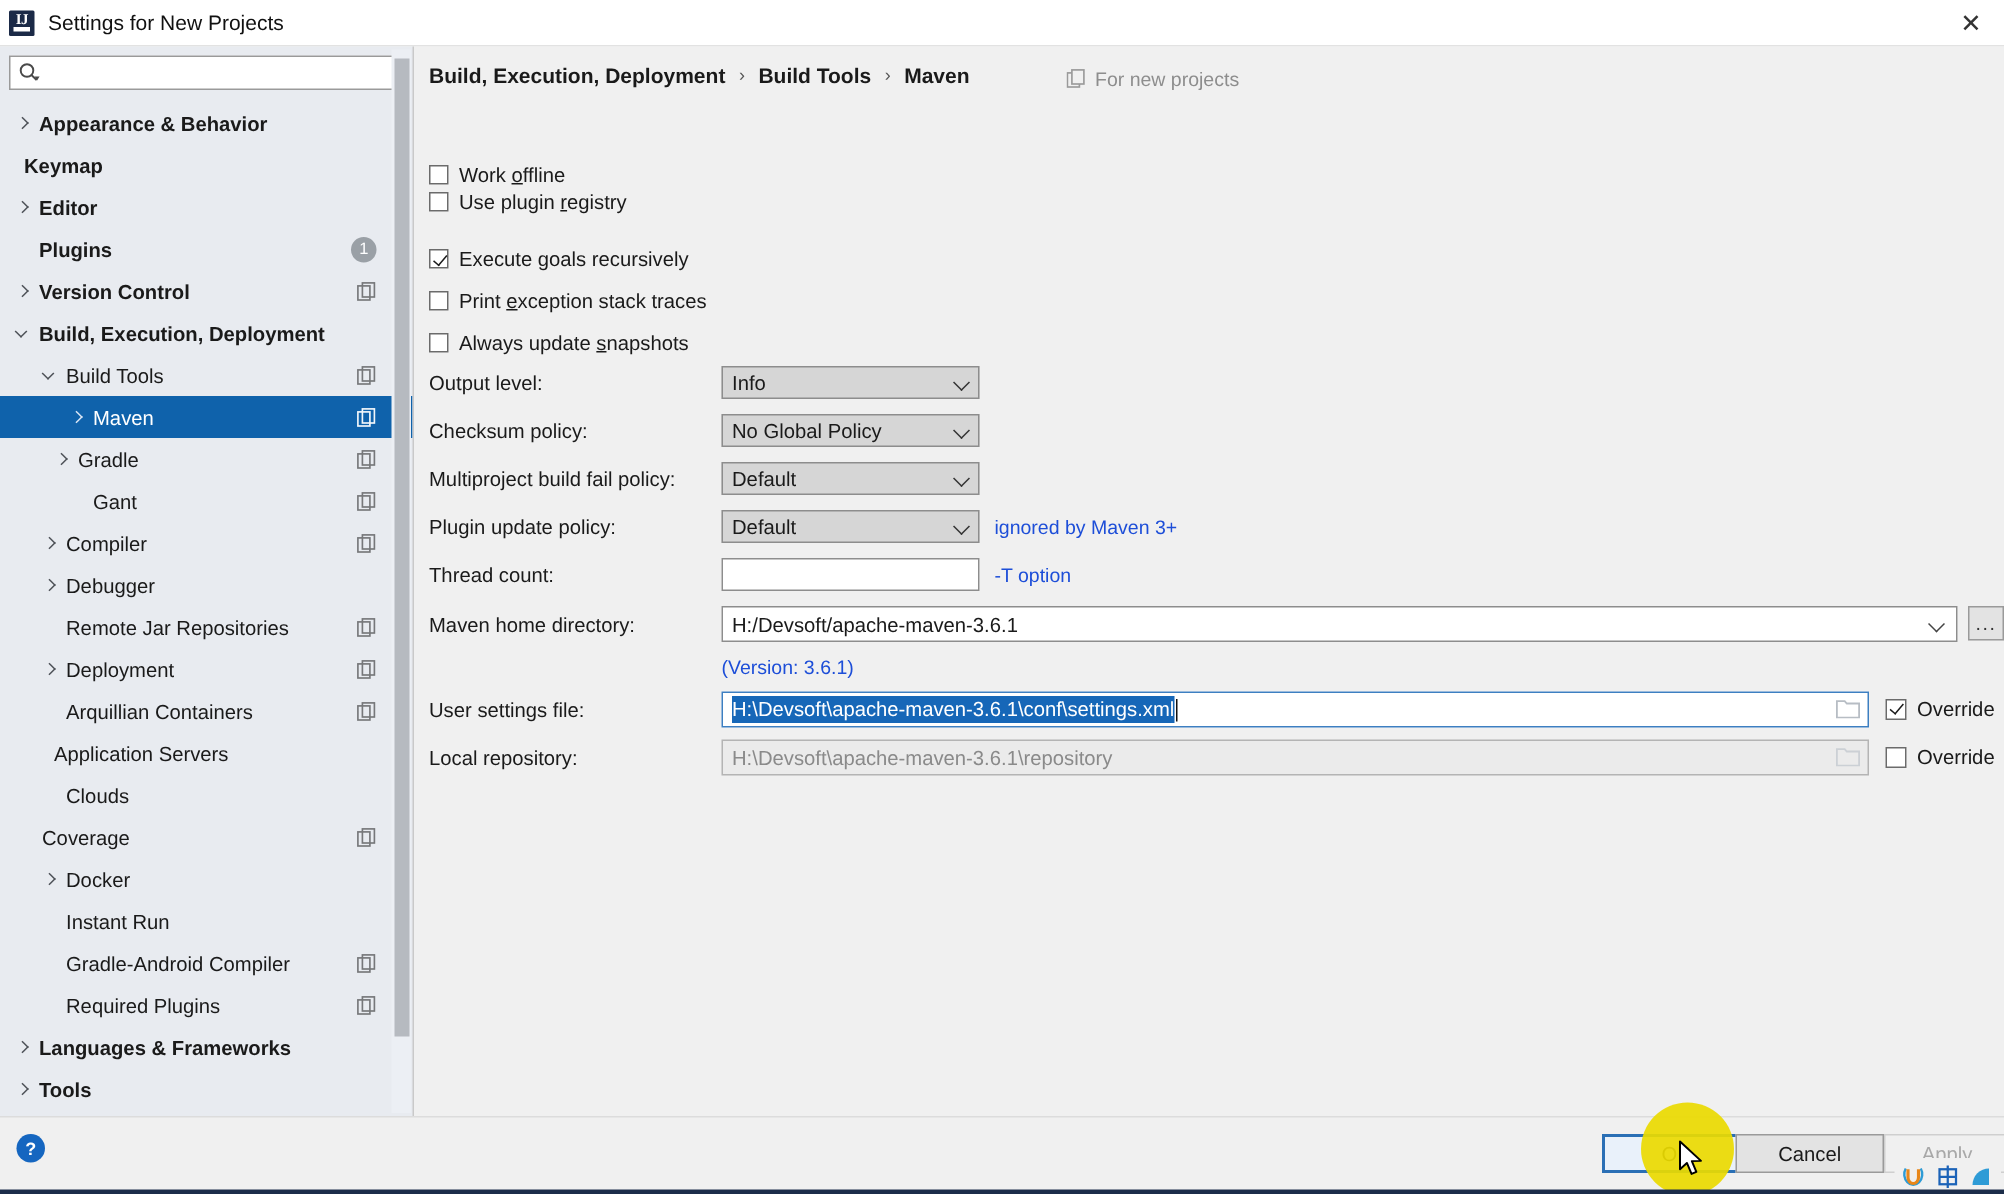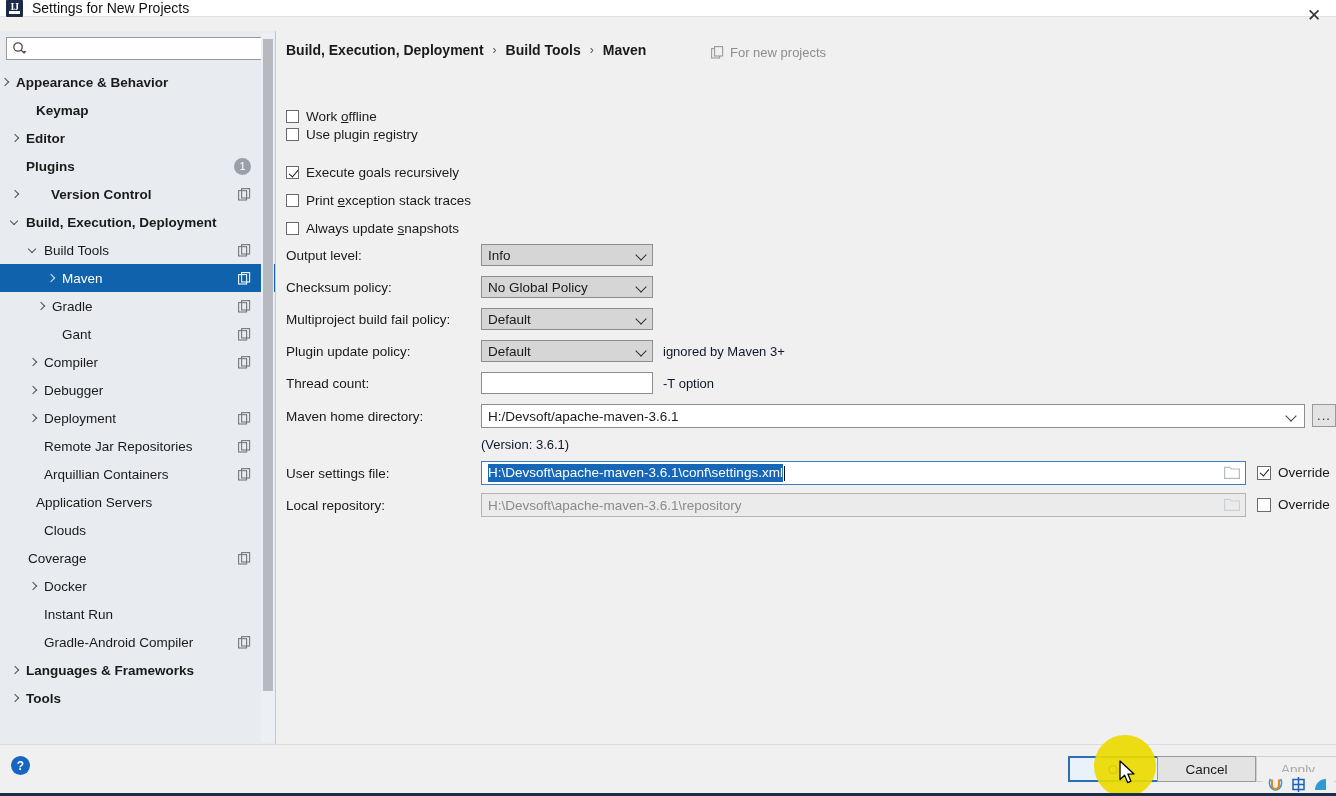--- a/index.html
+++ b/index.html
@@ -10,21 +10,21 @@
     font-size:13.5px;
     color:#1a1a1a;
     background:#f0f0f0;
     overflow:hidden;
     position:relative;
     -webkit-font-smoothing:antialiased;
   }
 
   
   #titlebar {
-    height:17px; background:#ffffff;
+    height:31px; background:#ffffff;
     display:flex; align-items:center;
     border-bottom:1px solid #e2e2e2;
     position:relative;
   }
   #applogo {
     width:17px; height:17px; margin-left:6px; margin-right:9px;
     background:#1b2a47; border-radius:1px;
     position:relative; flex:none;
   }
   #applogo .ij {
@@ -152,21 +152,21 @@
     display:flex; align-items:center; padding-left:6px;
     font-size:13.5px; white-space:nowrap;
   }
   .combo .chev {
     position:absolute; right:7px; top:6px;
     width:8px; height:8px;
     border-right:1.6px solid #333; border-bottom:1.6px solid #333;
     transform:rotate(45deg);
   }
   .hint {
-    position:absolute; font-size:13px; color:#0f172a; white-space:nowrap;
+    position:absolute; font-size:13px; color:#1d4ed8; white-space:nowrap;
   }
   .textfield {
     position:absolute; height:22px; background:#fff;
     border:1px solid #8d8d8d;
     display:flex; align-items:center; padding-left:6px;
     font-size:13.5px; white-space:nowrap; overflow:hidden;
   }
   .textfield.wide-combo .chev {
     position:absolute; right:9px; top:7px;
     width:8px; height:8px;
@@ -248,38 +248,38 @@
       <div id="searchbox">
         <svg width="15" height="15" viewBox="0 0 15 15">
           <circle cx="6" cy="6" r="4.2" fill="none" stroke="#4a4a4a" stroke-width="1.3"></circle>
           <line x1="9" y1="9" x2="12.4" y2="12.4" stroke="#4a4a4a" stroke-width="1.3"></line>
           <path d="M11 10 L14.4 10 L12.7 12.6 Z" fill="#4a4a4a"></path>
         </svg>
         <input id="searchinput" value="" placeholder="" style="">
       </div>
     </div>
     <div id="tree">
-        <div class="row bold" style="">
+        <div class="row bold" style="padding-left: 10px;">
           <span class="arrow right"></span>
           <span class="label">Appearance &amp; Behavior</span>
         </div>
-        <div class="row bold" style="padding-left: 20px;">
+        <div class="row bold" style="padding-left: 0;">
           <span class="arrow none"></span>
           <span class="label">Keymap</span>
         </div>
         <div class="row bold" style="padding-left: 10px;">
           <span class="arrow right"></span>
           <span class="label">Editor</span>
         </div>
         <div class="row bold" style="padding-left: 10px;">
           <span class="arrow none"></span>
           <span class="label">Plugins</span>
           <span class="badge">1</span>
         </div>
-        <div class="row bold" style="padding-left: 10px; gap: 25px;">
+        <div class="row bold" style="padding-left: 10px;">
           <span class="arrow right"></span>
           <span class="label">Version Control</span>
           <svg class="copyicon" viewBox="0 0 13 13">
             <rect x="0.6" y="2.6" width="8" height="9.4" fill="none" stroke="currentColor" stroke-width="1.1"></rect>
             <rect x="3.6" y="0.6" width="8" height="9.4" fill="none" stroke="currentColor" stroke-width="1.1"></rect>
           </svg>
         </div>
         <div class="row bold" style="padding-left: 10px;">
           <span class="arrow down"></span>
           <span class="label">Build, Execution, Deployment</span>
@@ -322,37 +322,37 @@
           <svg class="copyicon" viewBox="0 0 13 13">
             <rect x="0.6" y="2.6" width="8" height="9.4" fill="none" stroke="currentColor" stroke-width="1.1"></rect>
             <rect x="3.6" y="0.6" width="8" height="9.4" fill="none" stroke="currentColor" stroke-width="1.1"></rect>
           </svg>
         </div>
         <div class="row" style="padding-left: 28px;">
           <span class="arrow right"></span>
           <span class="label">Debugger</span>
         </div>
         <div class="row" style="padding-left: 28px;">
+          <span class="arrow none"></span>
+          <span class="label">Remote Jar Repositories</span>
+          <svg class="copyicon" viewBox="0 0 13 13">
+            <rect x="0.6" y="2.6" width="8" height="9.4" fill="none" stroke="currentColor" stroke-width="1.1"></rect>
+            <rect x="3.6" y="0.6" width="8" height="9.4" fill="none" stroke="currentColor" stroke-width="1.1"></rect>
+          </svg>
+        </div>
+        <div class="row" style="padding-left: 28px;">
           <span class="arrow right"></span>
           <span class="label">Deployment</span>
           <svg class="copyicon" viewBox="0 0 13 13">
             <rect x="0.6" y="2.6" width="8" height="9.4" fill="none" stroke="currentColor" stroke-width="1.1"></rect>
             <rect x="3.6" y="0.6" width="8" height="9.4" fill="none" stroke="currentColor" stroke-width="1.1"></rect>
           </svg>
         </div>
         <div class="row" style="padding-left: 28px;">
           <span class="arrow none"></span>
-          <span class="label">Remote Jar Repositories</span>
-          <svg class="copyicon" viewBox="0 0 13 13">
-            <rect x="0.6" y="2.6" width="8" height="9.4" fill="none" stroke="currentColor" stroke-width="1.1"></rect>
-            <rect x="3.6" y="0.6" width="8" height="9.4" fill="none" stroke="currentColor" stroke-width="1.1"></rect>
-          </svg>
-        </div>
-        <div class="row" style="padding-left: 28px;">
-          <span class="arrow none"></span>
           <span class="label">Arquillian Containers</span>
           <svg class="copyicon" viewBox="0 0 13 13">
             <rect x="0.6" y="2.6" width="8" height="9.4" fill="none" stroke="currentColor" stroke-width="1.1"></rect>
             <rect x="3.6" y="0.6" width="8" height="9.4" fill="none" stroke="currentColor" stroke-width="1.1"></rect>
           </svg>
         </div>
         <div class="row" style="padding-left: 20px;">
           <span class="arrow none"></span>
           <span class="label">Application Servers</span>
         </div>
@@ -372,20 +372,28 @@
           <span class="arrow right"></span>
           <span class="label">Docker</span>
         </div>
         <div class="row" style="padding-left: 28px;">
           <span class="arrow none"></span>
           <span class="label">Instant Run</span>
         </div>
         <div class="row" style="padding-left: 28px;">
           <span class="arrow none"></span>
           <span class="label">Gradle-Android Compiler</span>
+          <svg class="copyicon" viewBox="0 0 13 13">
+            <rect x="0.6" y="2.6" width="8" height="9.4" fill="none" stroke="currentColor" stroke-width="1.1"></rect>
+            <rect x="3.6" y="0.6" width="8" height="9.4" fill="none" stroke="currentColor" stroke-width="1.1"></rect>
+          </svg>
+        </div>
+        <div class="row" style="padding-left: 28px;">
+          <span class="arrow none"></span>
+          <span class="label">Required Plugins</span>
           <svg class="copyicon" viewBox="0 0 13 13">
             <rect x="0.6" y="2.6" width="8" height="9.4" fill="none" stroke="currentColor" stroke-width="1.1"></rect>
             <rect x="3.6" y="0.6" width="8" height="9.4" fill="none" stroke="currentColor" stroke-width="1.1"></rect>
           </svg>
         </div>
         <div class="row bold" style="padding-left: 10px;">
           <span class="arrow right"></span>
           <span class="label">Languages &amp; Frameworks</span>
         </div>
         <div class="row bold" style="padding-left: 10px;">

